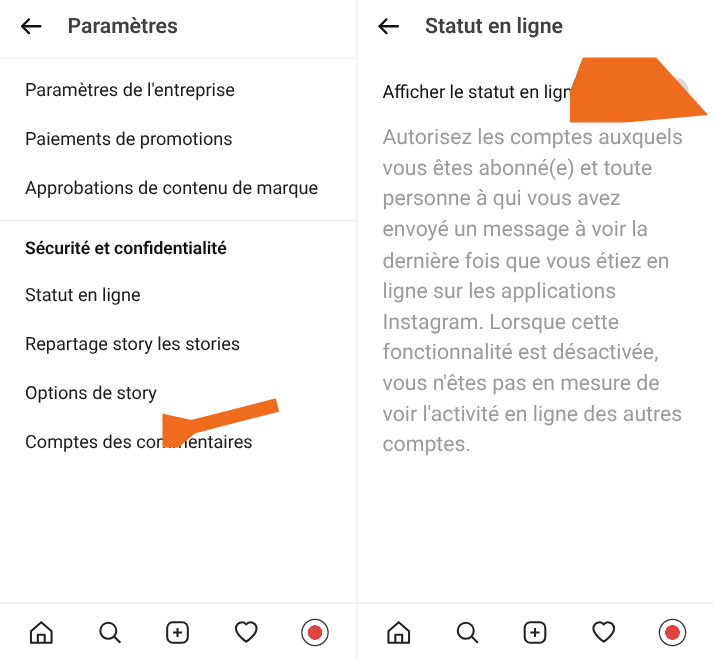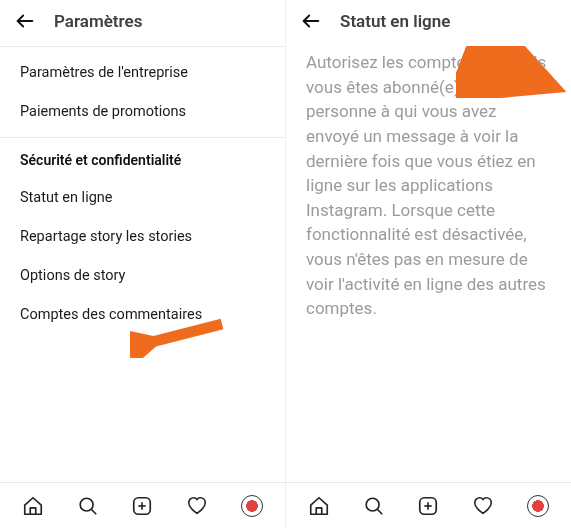--- a/index.html
+++ b/index.html
@@ -143,20 +143,21 @@
         </svg>
     </span>
     <span class="title">Paramètres</span>
   </div>
 
   <div class="content">
     <div class="divider"></div>
 
     <div class="list-item">Paramètres de l'entreprise</div>
     <div class="list-item">Paiements de promotions</div>
+    <div class="list-item">Approbations de contenu de marque</div>
 
     <div class="section-divider"></div>
     <div class="section-title">Sécurité et confidentialité</div>
 
     <div class="list-item">Statut en ligne</div>
     <div class="list-item">Repartage story les stories</div>
     <div class="list-item">Options de story</div>
     <div class="list-item">Comptes des commentaires</div>
 
     <div class="arrow" style="left:130px; top:268px;">
@@ -207,20 +208,26 @@
     <span class="back-icon">
       <svg width="22" height="22" viewBox="0 0 24 24" fill="none" stroke="#111" stroke-width="2" stroke-linecap="round" stroke-linejoin="round">
           <line x1="20" y1="12" x2="4" y2="12"></line>
           <polyline points="10 18 4 12 10 6"></polyline>
         </svg>
     </span>
     <span class="title">Statut en ligne</span>
   </div>
 
   <div class="content">
+    <div class="toggle-row">
+      <span class="label">Afficher le statut en ligne</span>
+      <div class="toggle">
+        <div class="knob"></div>
+      </div>
+    </div>
     <div class="helper">Autorisez les comptes auxquels vous êtes abonné(e) et toute personne à qui vous avez envoyé un message à voir la dernière fois que vous étiez en ligne sur les applications Instagram. Lorsque cette fonctionnalité est désactivée, vous n'êtes pas en mesure de voir l'activité en ligne des autres comptes.</div>
 
     <div class="arrow" style="left:170px; top:-8px;">
       <svg width="110" height="60" viewBox="0 0 110 60">
         <defs>
           <marker id="ah2" markerWidth="10" markerHeight="10" refX="8" refY="5" orient="auto">
             <path d="M0,0 L10,5 L0,10 Z" fill="#ef6c1f"></path>
           </marker>
         </defs>
         <line x1="8" y1="14" x2="90" y2="46" stroke="#ef6c1f" stroke-width="11" marker-end="url(#ah2)"></line>

